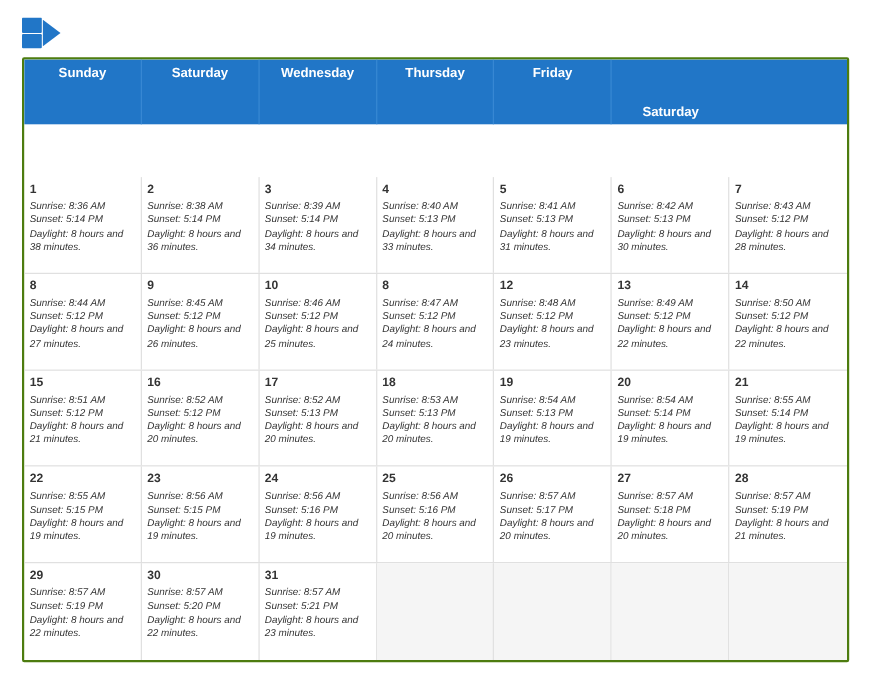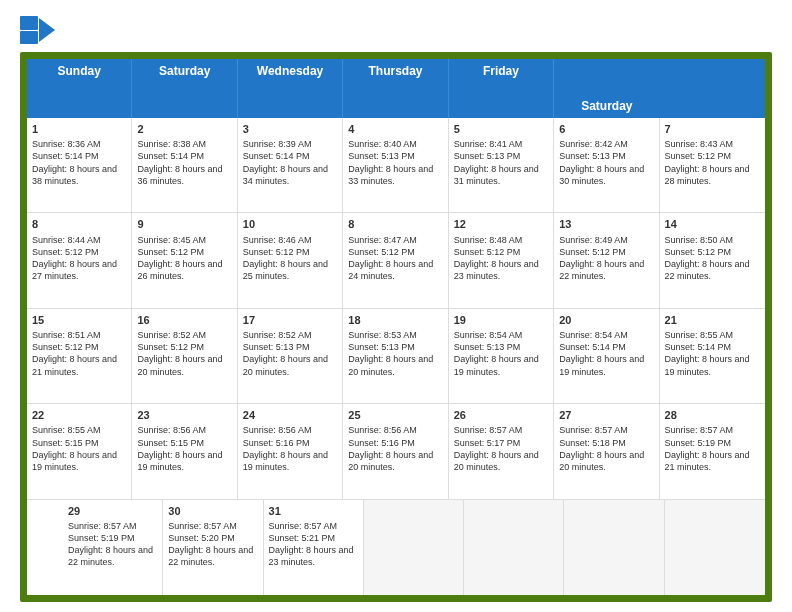--- a/index.html
+++ b/index.html
@@ -42,23 +42,24 @@
       color: #333;
     }
     .location {
       font-size: 14px;
       color: #555;
     }
     .calendar {
       flex: 1;
       display: flex;
       flex-direction: column;
-      border: 7px solid #4d7c0f;
+      border: 2px solid #4d7c0f;
       border-radius: 2px;
       overflow: hidden;
+      gap: 48px;
     }
     .cal-header {
       display: grid;
       grid-template-columns: repeat(7, 1fr);
       background: #2176c7;
     }
     .cal-header-cell {
       color: #fff;
       font-size: 12px;
       font-weight: bold;
@@ -70,21 +71,21 @@
     .cal-body {
       display: grid;
       grid-template-rows: repeat(5, 1fr);
       flex: 1;
     }
     .cal-week {
       display: grid;
       grid-template-columns: repeat(7, 1fr);
       border-bottom: 1px solid #ddd;
     }
-    .cal-week:last-child { border-bottom: none; margin-left: 36px; }
+    .cal-week:last-child { border-bottom: none; }
     .cal-cell {
       border-right: 1px solid #ddd;
       padding: 4px 5px;
       font-size: 9.5px;
       color: #333;
       line-height: 1.3;
       vertical-align: top;
       min-height: 80px;
     }
     .cal-cell:last-child { border-right: none; }
@@ -92,20 +93,21 @@
     .day-num {
       font-size: 11px;
       font-weight: bold;
       display: block;
       margin-bottom: 2px;
     }
     .day-info {
       font-size: 9px;
       color: #333;
       line-height: 1.35;
+      font-style: italic;
     }
   </style>
 </head>
 <body>
 
 <div class="page">
   <div class="header">
     <div class="logo">
       <div class="logo-row">
 

